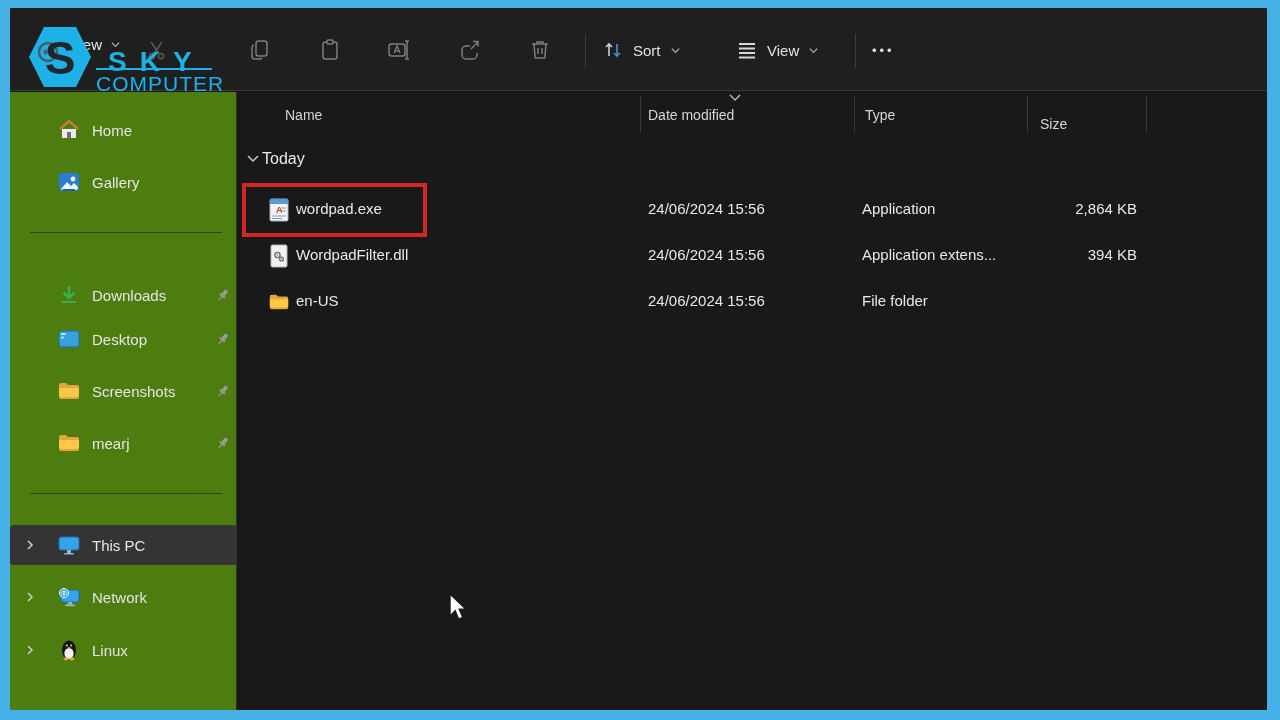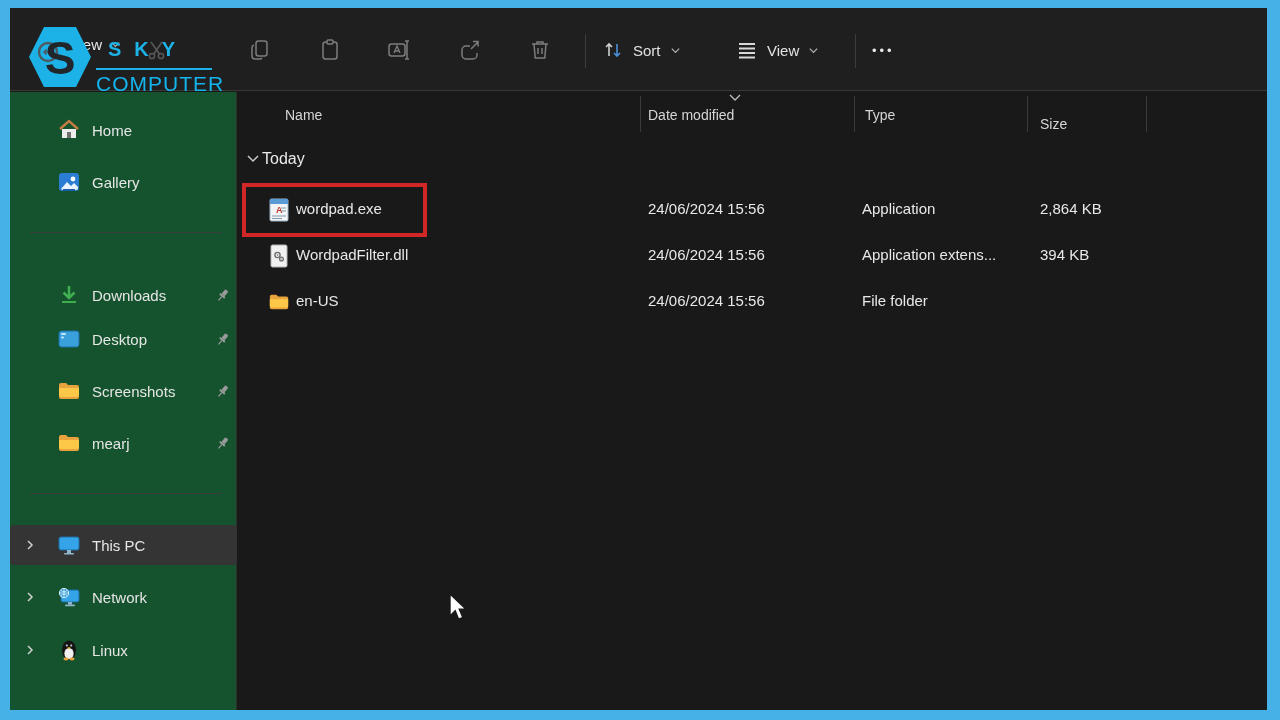--- a/index.html
+++ b/index.html
@@ -10,46 +10,46 @@
   
   .toolbar { position:absolute; left:0; top:0; width:100%; height:83px; background:#1f1f1f; border-bottom:1px solid #383838; }
   .tb-new { position:absolute; left:30px; top:24px; display:flex; align-items:center; gap:8px; color:#e8e8e8; font-size:15px; cursor:default; }
   .tb-iconbtn { position:absolute; top:25px; width:34px; height:34px; display:flex; align-items:center; justify-content:center; border-radius:4px; }
   .tb-divider { position:absolute; top:26px; width:1px; height:34px; background:#3c3c3c; }
   .tb-group { position:absolute; top:25px; height:34px; display:flex; align-items:center; gap:9px; color:#e2e2e2; font-size:15px; border-radius:4px; padding:0 4px; }
   .dots { color:#e8e8e8; font-size:13px; letter-spacing:3px; }
 
   
   .watermark { position:absolute; left:14px; top:12px; width:210px; height:76px; z-index:50; pointer-events:none; }
-  .wm-sky { position:absolute; left:84px; top:18px; font-size:20px; letter-spacing:13px; color:#1cb2e8; font-weight:bold; }
+  .wm-sky { position:absolute; left:84px; top:26px; font-size:28px; letter-spacing:13px; color:#1cb2e8; font-weight:bold; }
   .wm-underline { position:absolute; left:72px; top:48px; width:116px; height:2px; background:#1cb2e8; }
   .wm-computer { position:absolute; left:72px; top:52px; font-size:21px; color:#14b4ee; letter-spacing:1px; }
 
   
-  .sidebar { position:absolute; left:0; top:84px; width:227px; bottom:0; background:#14532d; border-right:1px solid #2e2e2e; }
+  .sidebar { position:absolute; left:0; top:84px; width:227px; bottom:0; background:#4d7c0f; border-right:1px solid #2e2e2e; }
   .side-item { position:absolute; left:0; width:227px; height:40px; display:flex; align-items:center; color:#e6e6e6; font-size:15px; border-radius:4px; }
   .side-item .s-icon { position:absolute; left:47px; width:24px; height:24px; }
   .side-item .s-label { position:absolute; left:82px; }
   .side-item .s-chevron { position:absolute; left:14px; width:12px; height:12px; }
   .side-item .s-pin { position:absolute; left:205px; width:16px; height:16px; }
   .side-divider { position:absolute; left:20px; width:192px; height:1px; background:#3a3a3a; }
   .side-selected { background:#343434; }
 
   
   .main { position:absolute; left:228px; top:84px; right:0; bottom:0; background:#191919; }
   .col-h { position:absolute; top:8px; height:30px; display:flex; align-items:center; color:#d6d6d6; font-size:14px; }
   .col-div { position:absolute; top:4px; width:1px; height:36px; background:#3a3a3a; }
   .hdr-sort-chevron { position:absolute; top:1px; }
   .group-row { position:absolute; left:8px; top:58px; display:flex; align-items:center; gap:2px; color:#eaeaea; font-size:16px; }
   .file-row { position:absolute; left:0; right:10px; height:46px; color:#e8e8e8; font-size:15px; }
   .f-icon { position:absolute; left:30px; top:11px; width:22px; height:24px; }
   .f-name { position:absolute; left:58px; top:13px; }
   .f-date { position:absolute; left:410px; top:13px; }
   .f-type { position:absolute; left:624px; top:13px; }
-  .f-size { position:absolute; left:802px; top:13px; width:140px; }
+  .f-size { position:absolute; left:759px; top:13px; width:140px; text-align:right; }
   .row1 { top:95px; } .row2 { top:141px; } .row3 { top:187px; }
 
   .red-box { position:absolute; left:232px; top:175px; width:185px; height:54px; border:4px solid #d12726; z-index:30; }
   .cursor { position:absolute; left:437px; top:584px; z-index:100; }
 
   svg { display:block; }
 </style>
 </head>
 <body>
 

